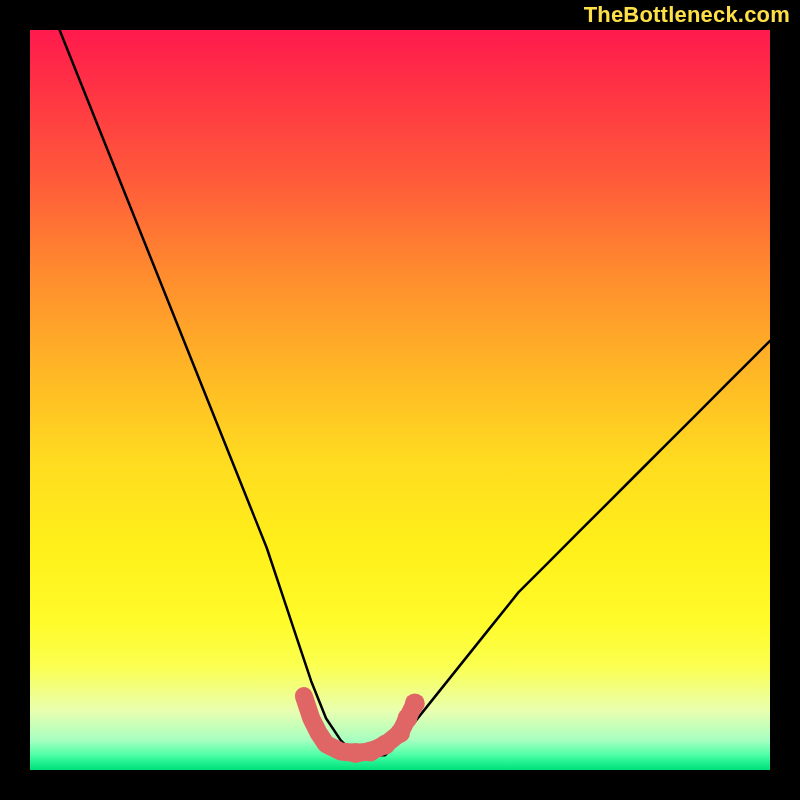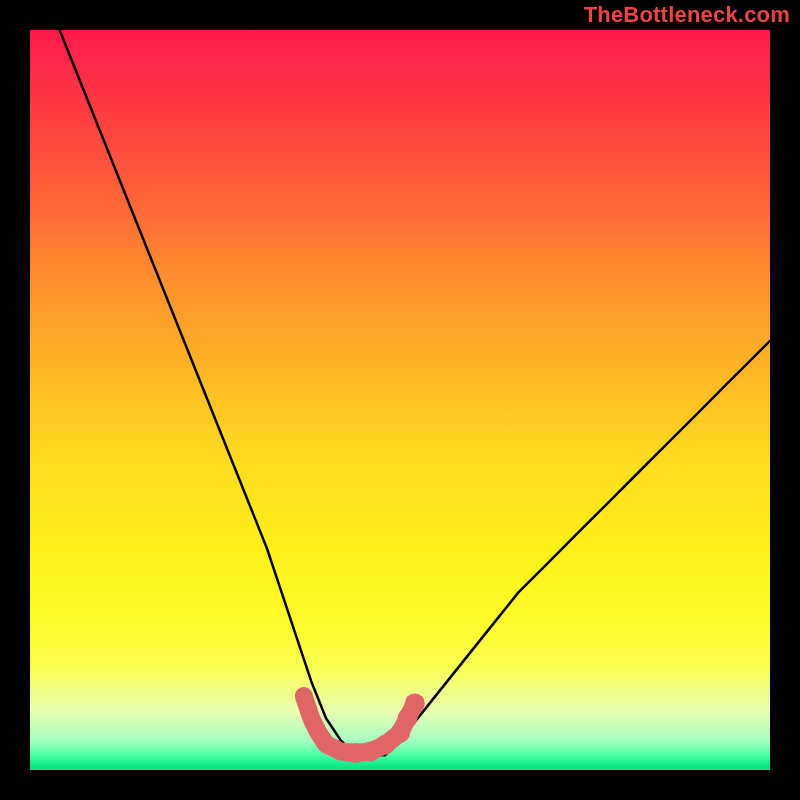--- a/index.html
+++ b/index.html
@@ -39,21 +39,21 @@
       #00e07a 100%
     );
   }
   .watermark {
     position: absolute;
     top: 2px;
     right: 10px;
     font-family: Arial, Helvetica, sans-serif;
     font-size: 22px;
     font-weight: 600;
-    color: #ef4444;
+    color: #fde047;
     letter-spacing: 0.2px;
     user-select: none;
   }
   svg.curve {
     position: absolute;
     left: 0;
     top: 0;
     width: 740px;
     height: 740px;
     overflow: visible;

